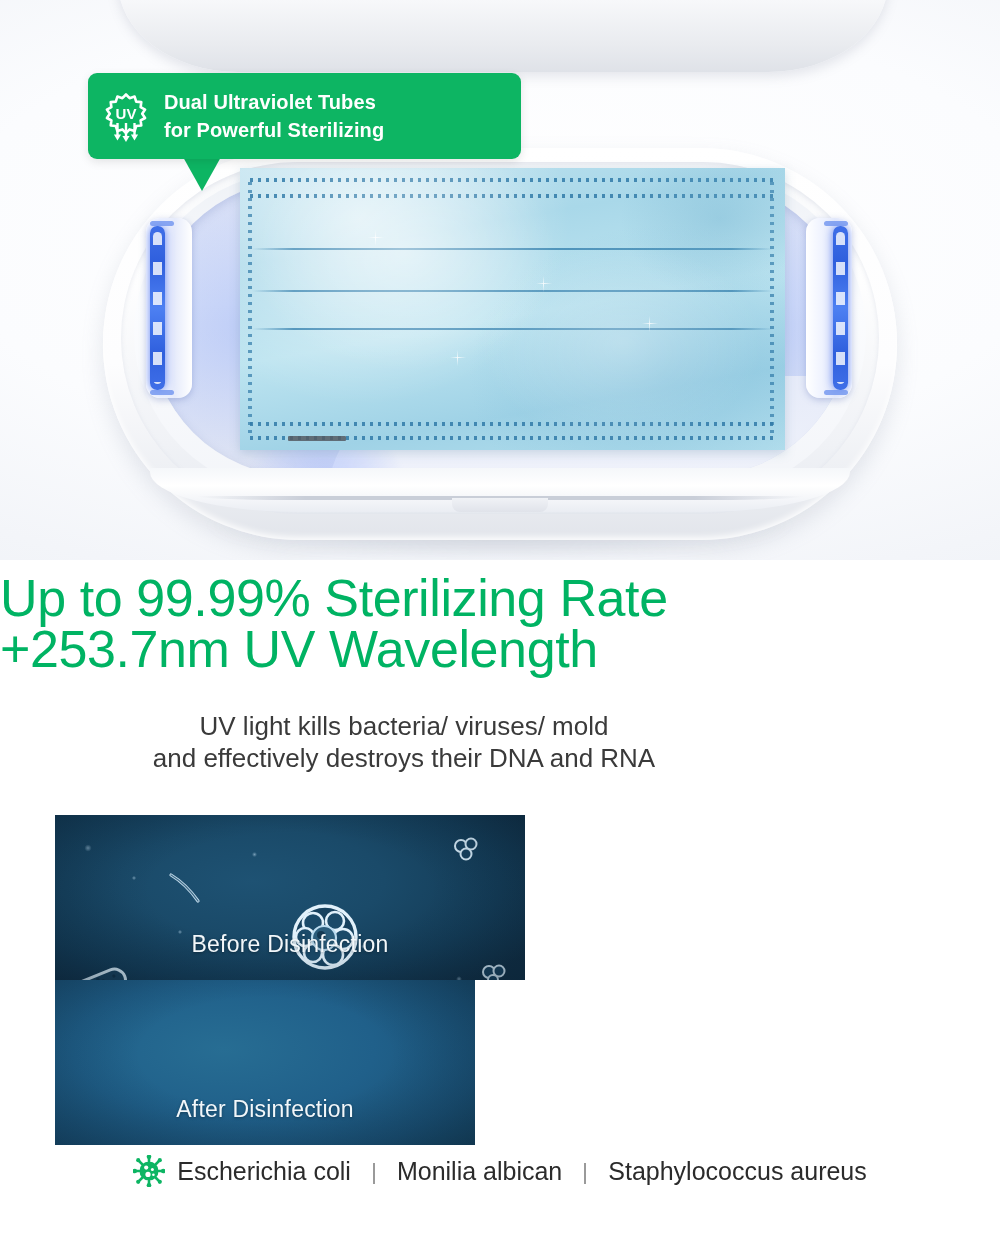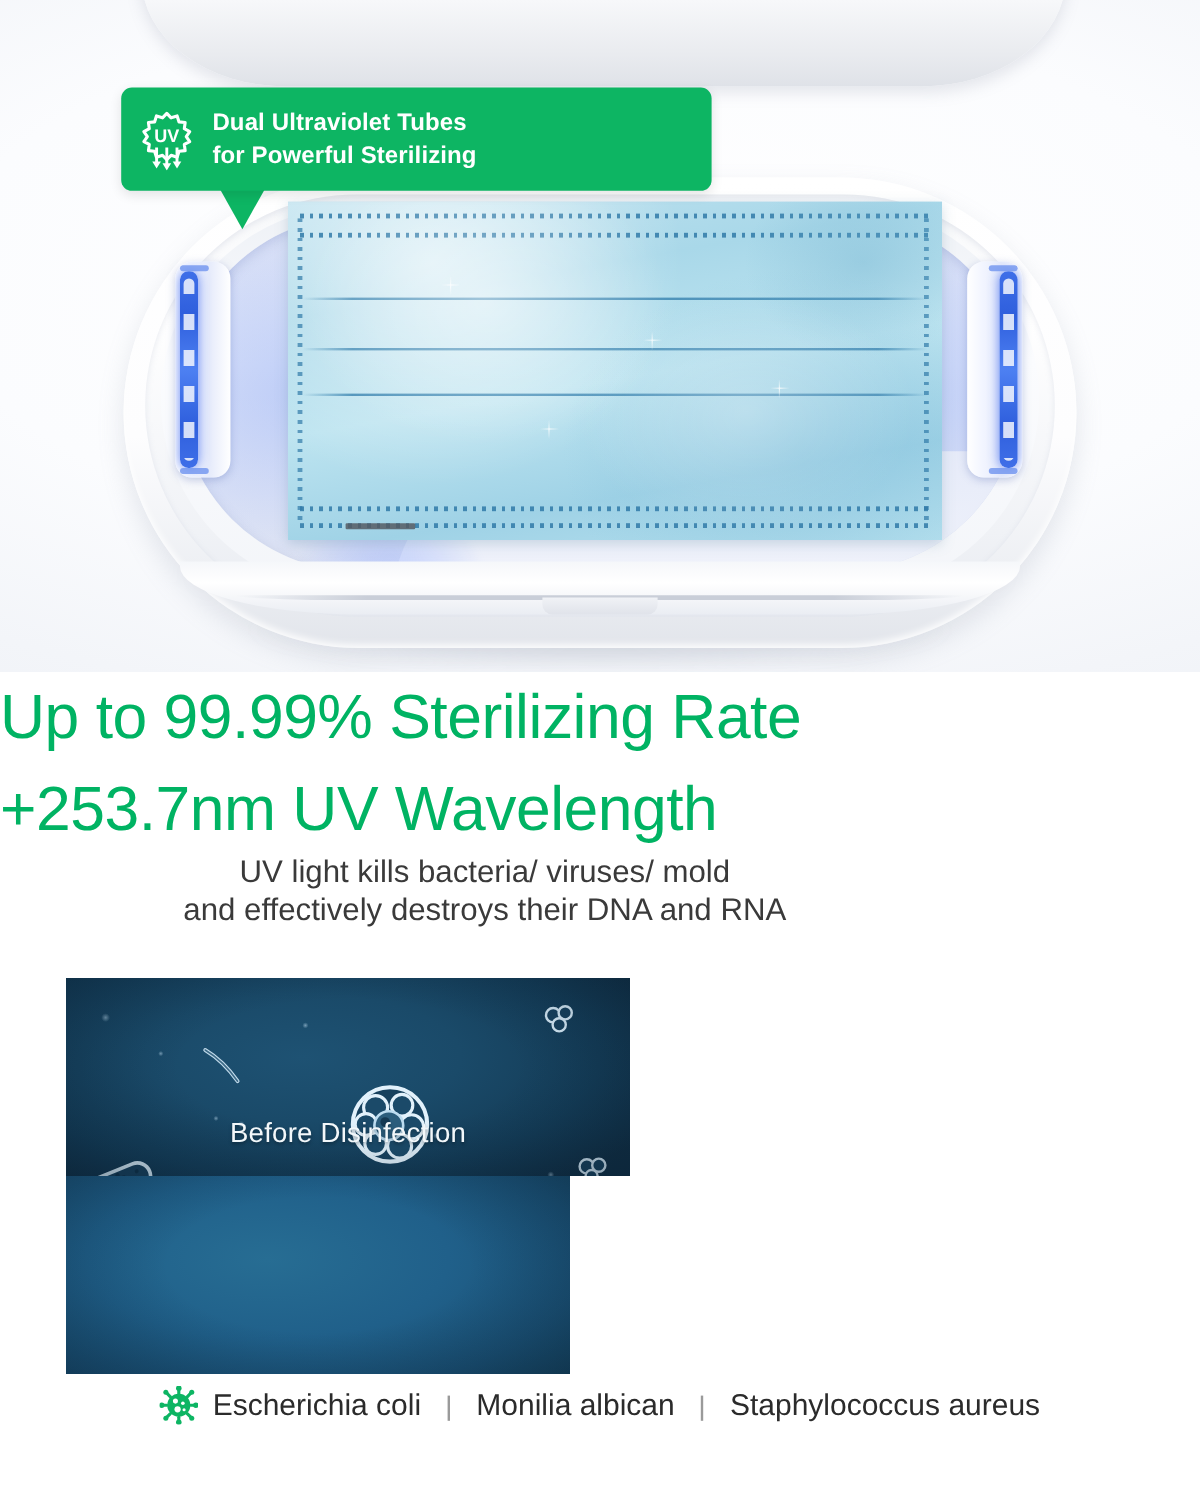--- a/index.html
+++ b/index.html
@@ -159,48 +159,47 @@
     border-radius:0 0 90px 90px / 0 0 4px 4px;
     background:linear-gradient(90deg,rgba(200,205,215,0),#c9ced8 18%,#c9ced8 82%,rgba(200,205,215,0));
   }
   .front-latch{
     position:absolute; left:452px; top:498px; width:96px; height:14px;
     background:linear-gradient(180deg,#f0f2f6,#e0e3ea); border-radius:0 0 8px 8px;
   }
 
   
   .callout{
-    position:absolute; left:88px; top:73px; width:492px; height:86px;
+    position:absolute; left:88px; top:73px; width:433px; height:86px;
     background:#0db563;
     border-radius:9px;
     display:flex; align-items:center;
     box-shadow:0 3px 10px rgba(0,0,0,.10);
     z-index:5;
-    margin-left:13px;
   }
   .callout-tail{
     position:absolute; left:183px; top:157px; width:0; height:0;
     border-left:19px solid transparent;
     border-right:19px solid transparent;
     border-top:34px solid #0db563;
     z-index:5;
   }
   .callout-icon{ width:76px; display:flex; align-items:center; justify-content:center; }
   .callout-text{
     color:#ffffff; font-size:20px; line-height:28px; font-weight:700;
     letter-spacing:.1px; padding-right:10px;
   }
 
   
   .headline{
     position:absolute; left:0; top:573px; width:1000px;
     color:#00b363;
     font-size:52px; line-height:51px; font-weight:400; letter-spacing:-.4px;
   }
-  .headline .l2{ display:block;margin-top:26px; }
+  .headline .l2{ display:block; }
   .subhead{
     position:absolute; left:0; top:710px; width:808px;
     text-align:center; color:#3a3a3a;
     font-size:26px; line-height:32px; font-weight:400;
   }
 
   
   .scope{
     position:absolute; left:55px; top:815px; width:890px; height:330px;
     display:flex; overflow:hidden;flex-direction:column;
@@ -441,20 +440,21 @@
       <path d="M4 38 C28 8, 52 52, 78 26 C98 6, 116 6, 140 10" fill="none" stroke="#d8ecf8" stroke-width="4.2" stroke-linecap="round" opacity=".95"></path>
       <path d="M4 38 C28 8, 52 52, 78 26 C98 6, 116 6, 140 10" fill="none" stroke="#1f5273" stroke-width="1.6" stroke-linecap="round" opacity=".75"></path>
     </svg>
 
     <div class="scope-vignette"></div>
     <div class="scope-label">Before Disinfection</div>
   </div>
 
   <div class="scope-after">
     <div class="scope-vignette"></div>
+    <div class="scope-label">After Disinfection</div>
   </div>
 </div>
 
 <div class="legend">
   <span class="legend-icon">
     <svg width="32" height="32" viewBox="0 0 32 32" aria-hidden="true">
       <g fill="#0db563">
         <circle cx="16" cy="16" r="9.6"></circle>
         <g stroke="#0db563" stroke-width="2.6" stroke-linecap="round">
           <line x1="16" y1="6" x2="16" y2="1.6"></line>

